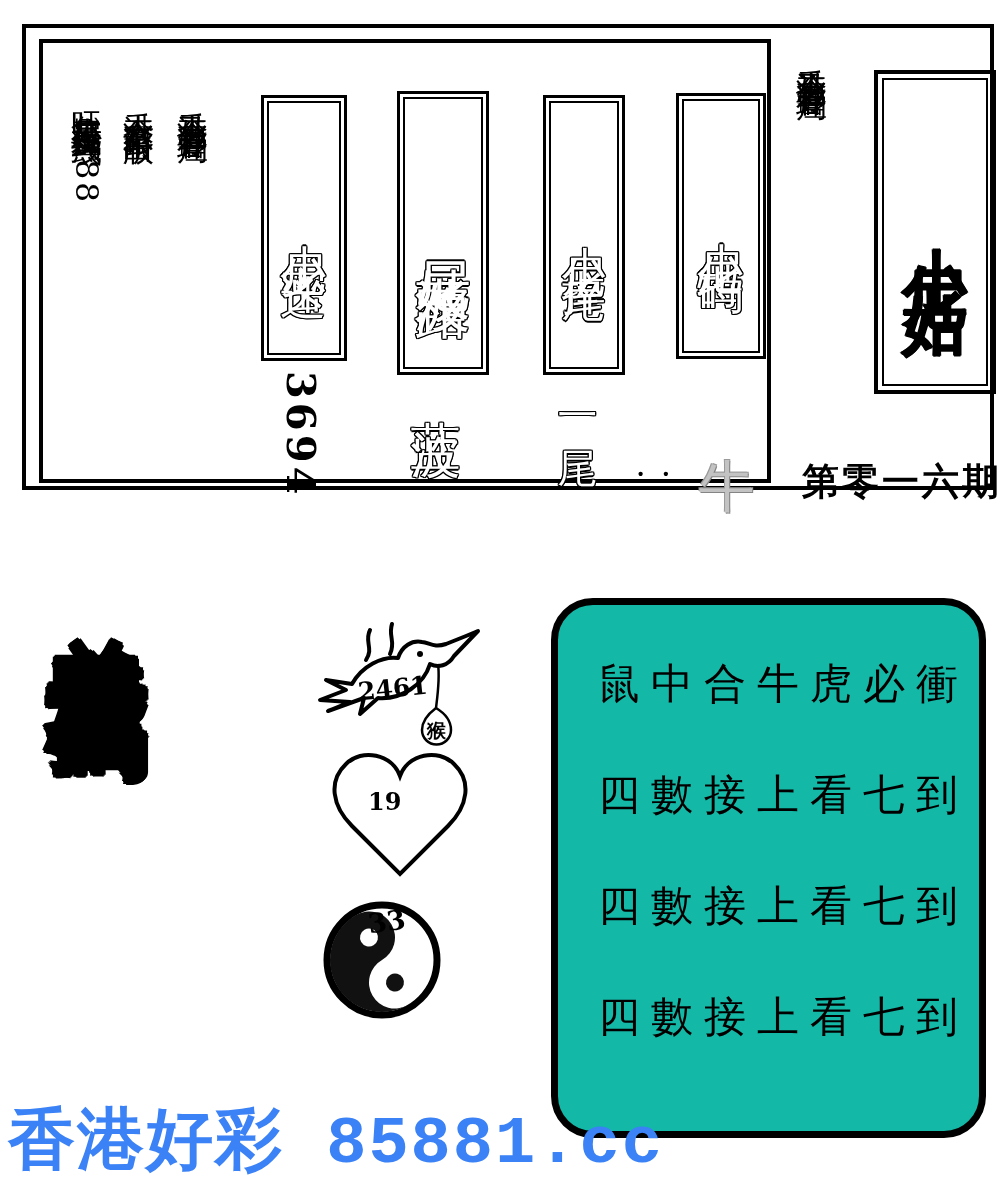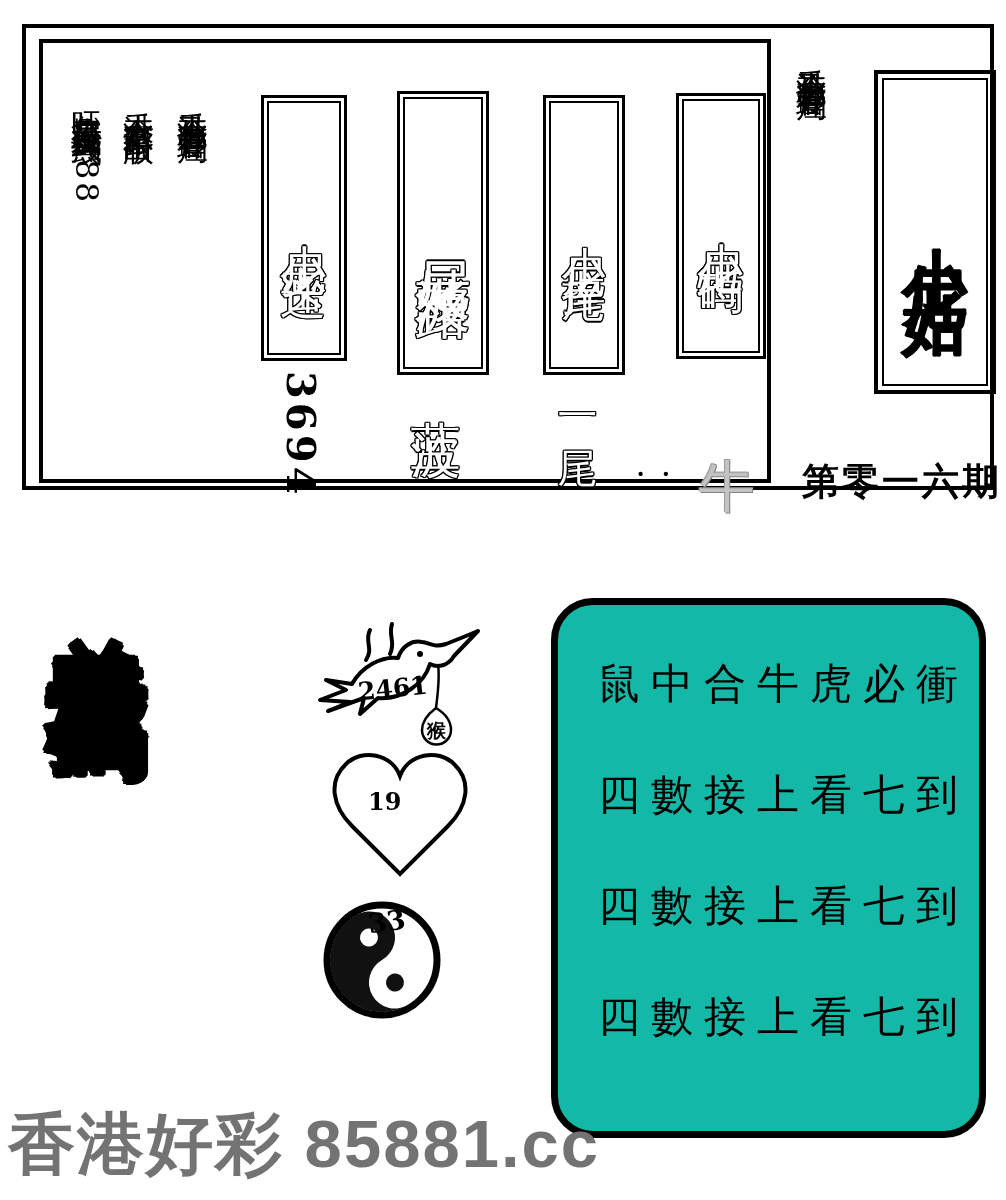--- a/index.html
+++ b/index.html
@@ -149,15 +149,15 @@
   </svg>
   <span class="art-label" style="left:368px;top:908px;font-size:27px;transform:rotate(-8deg);">33</span>
 
   <div class="poem-box">
     <div class="poem-line">鼠中合牛虎必衝</div>
     <div class="poem-line">四數接上看七到</div>
     <div class="poem-line">四數接上看七到</div>
     <div class="poem-line">四數接上看七到</div>
   </div>
 
-  <div class="footer-red" style="color: #737373;">香港好彩 85881.cc</div>
+  <div class="footer-red" style="color: #3b82f6; font-family: Liberation Mono, monospace;">香港好彩 85881.cc</div>
 
 </div>
 
 </body></html>

